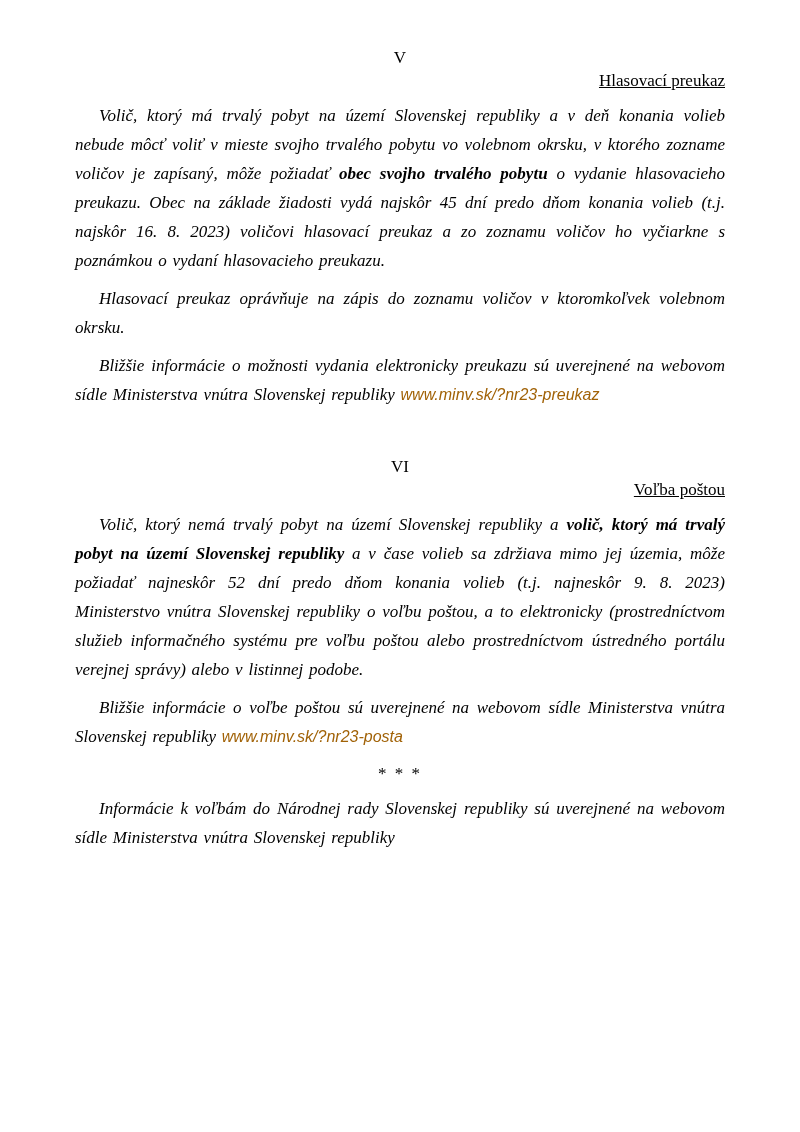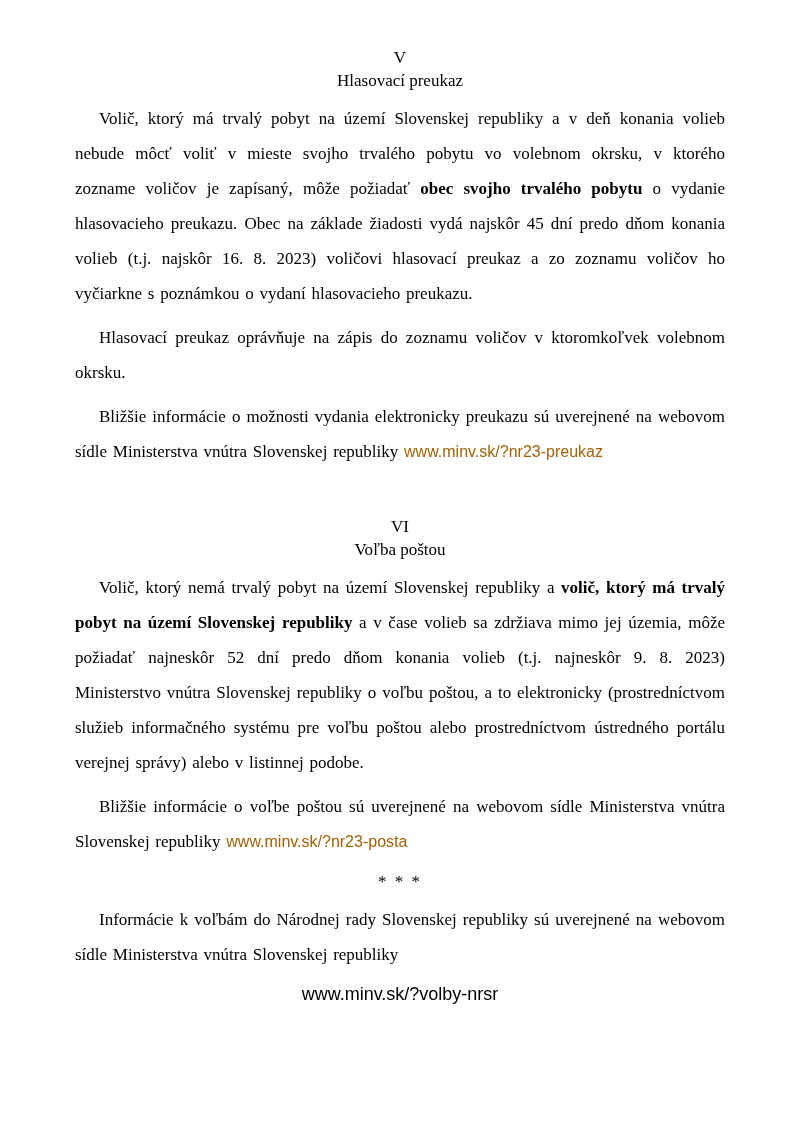--- a/index.html
+++ b/index.html
@@ -17,29 +17,31 @@
     font-size: 17px;
     box-sizing: border-box;
     padding: 46px 75px 0 75px;
     overflow: hidden;
   }
   .section-number {
     text-align: center;
     line-height: 23px;
   }
   .section-title {
-    text-align: center;
+    text-align: right;
     line-height: 23px;
+    text-decoration: underline;
   }
   p.body-para {
     margin: 9px 0 0 0;
     text-align: justify;
     text-indent: 24px;
-    line-height: 35px;
+    line-height: 29px;
     word-spacing: 1.5px;
+    font-style: italic;
   }
   .bold { font-weight: bold; }
   .url {
     font-family: "Liberation Sans", sans-serif;
     font-size: 16px;
     text-decoration: none;
     color: #a16207;
     word-spacing: normal;
   }
   .section-gap { margin-top: 46px; }
@@ -79,15 +81,14 @@
   <div class="section-title">Voľba poštou</div>
 
   <p class="body-para"><span>Volič, ktorý nemá trvalý pobyt na území Slovenskej republiky a </span><span class="bold">volič, ktorý má trvalý pobyt na území Slovenskej republiky</span><span> a v čase volieb sa zdržiava mimo jej územia, môže požiadať najneskôr 52 dní predo dňom konania volieb (t.j. najneskôr 9. 8. 2023) Ministerstvo vnútra Slovenskej republiky o voľbu poštou, a to elektronicky (prostredníctvom služieb informačného systému pre voľbu poštou alebo prostredníctvom ústredného portálu verejnej správy) alebo v listinnej podobe.</span></p>
 
   <p class="body-para"><span>Bližšie informácie o voľbe poštou sú uverejnené na webovom sídle Ministerstva vnútra Slovenskej republiky </span><a class="url" href="#">www.minv.sk/?nr23-posta</a></p>
 
   <div class="separator">* * *</div>
 
   <p class="body-para">Informácie k voľbám do Národnej rady Slovenskej republiky sú uverejnené na webovom sídle Ministerstva vnútra Slovenskej republiky</p>
 
-  <div class="footer-url"><a href="#">www.minv.sk/?volby-nrsr</a></div>
 
 </div>
 
 </body></html>

